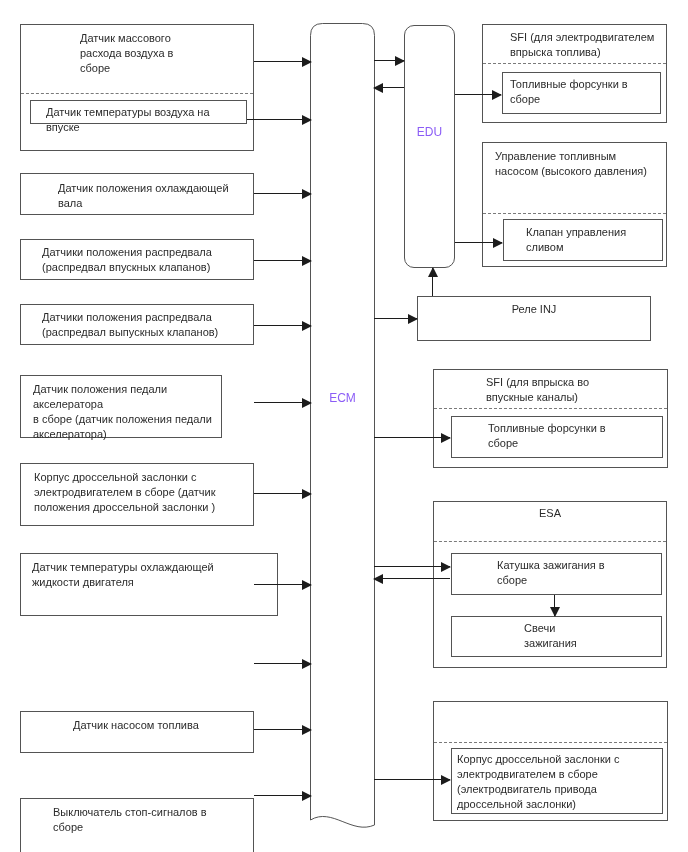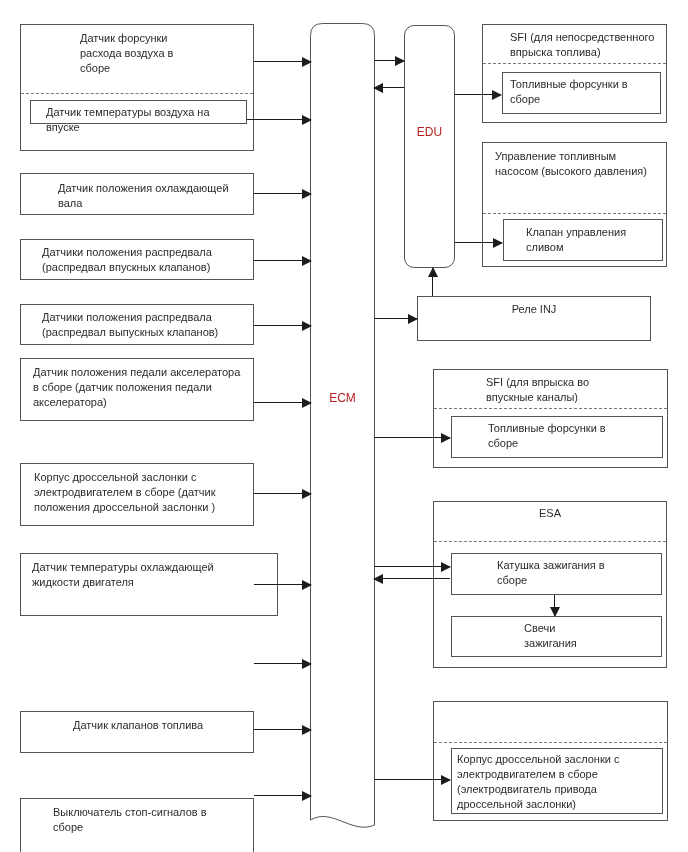--- a/index.html
+++ b/index.html
@@ -20,29 +20,29 @@
     position:absolute; left:0; right:0; height:0;
     border-top:1px dashed #7a7a7a;
   }
   .conn { position:absolute; height:1px; background:#1c1c1c; }
   .vconn { position:absolute; width:1px; background:#1c1c1c; }
   .ah { position:absolute; width:0; height:0; border:solid transparent; }
   .ah.right { border-width:5px 0 5px 10px; border-left-color:#1c1c1c; right:-1px; top:-4px; }
   .ah.left  { border-width:5px 10px 5px 0; border-right-color:#1c1c1c; left:-1px; top:-4px; }
   .ah.up    { border-width:0 5px 10px 5px; border-bottom-color:#1c1c1c; top:-1px; left:-4px; }
   .ah.down  { border-width:10px 5px 0 5px; border-top-color:#1c1c1c; bottom:-1px; left:-4px; }
-  .blocklabel { position:absolute; font-size:12px; color:#b91c1c; text-align:center; }
+  .blocklabel { position:absolute; font-size:12px; color:#8b5cf6; text-align:center; }
 </style>
 </head>
 <body>
 
 <div class="stage">
 
   <div class="node" style="left:20px; top:24px; width:234px; height:127px">
-    <div class="lbl" style="padding:6px 4px 0 59px">Датчик форсунки
+    <div class="lbl" style="padding:6px 4px 0 59px">Датчик массового
 расхода воздуха в
 сборе</div>
     <div class="dash" style="top:68px"></div>
     <div class="node" style="left:9px; top:75px; width:217px; height:24px">
       <div class="lbl" style="padding:4px 4px 0 15px">Датчик температуры воздуха на
 впуске</div>
     </div>
   </div>
 
   <div class="node" style="left:20px; top:173px; width:234px; height:42px">
@@ -52,57 +52,57 @@
   <div class="node" style="left:20px; top:239px; width:234px; height:41px">
     <div class="lbl" style="padding:5px 0 0 21px">Датчики положения распредвала
 (распредвал впускных клапанов)</div>
   </div>
 
   <div class="node" style="left:20px; top:304px; width:234px; height:41px">
     <div class="lbl" style="padding:5px 0 0 21px">Датчики положения распредвала
 (распредвал выпускных клапанов)</div>
   </div>
 
-  <div class="node" style="left:20px; top:358px; width:234px; height:63px">
+  <div class="node" style="left:20px; top:375px; width:202px; height:63px">
     <div class="lbl" style="padding:6px 0 0 12px">Датчик положения педали акселератора
 в сборе (датчик положения педали
 акселератора)</div>
   </div>
 
   <div class="node" style="left:20px; top:463px; width:234px; height:63px">
     <div class="lbl" style="padding:6px 0 0 13px">Корпус дроссельной заслонки с
 электродвигателем в сборе (датчик
 положения дроссельной заслонки )</div>
   </div>
 
   <div class="node" style="left:20px; top:553px; width:258px; height:63px">
     <div class="lbl" style="padding:6px 0 0 11px">Датчик температуры охлаждающей
 жидкости двигателя</div>
   </div>
 
 
   <div class="node" style="left:20px; top:711px; width:234px; height:42px">
-    <div class="lbl" style="padding:6px 0 0 52px">Датчик клапанов топлива</div>
+    <div class="lbl" style="padding:6px 0 0 52px">Датчик насосом топлива</div>
   </div>
 
   <div class="node" style="left:20px; top:798px; width:234px; height:56px">
     <div class="lbl" style="padding:6px 0 0 32px">Выключатель стоп-сигналов в
 сборе</div>
   </div>
 
   <svg style="position:absolute; left:310px; top:23px;" width="65" height="820" viewBox="0 0 65 820">
     <path d="M12.5,0.5 L52.5,0.5 Q64.5,0.5 64.5,12.5 L64.5,802 C42,812 22,784 0.5,797 L0.5,12.5 Q0.5,0.5 12.5,0.5 Z" fill="#ffffff" stroke="#545454" stroke-width="1"></path>
   </svg>
   <div class="blocklabel" style="left:310px; top:391px; width:65px">ECM</div>
 
   <div class="node" style="left:404px; top:25px; width:51px; height:243px; border-radius:10px"></div>
   <div class="blocklabel" style="left:404px; top:125px; width:51px">EDU</div>
 
   <div class="node" style="left:482px; top:24px; width:185px; height:99px">
-    <div class="lbl" style="padding:5px 0 0 27px">SFI (для непосредственного
+    <div class="lbl" style="padding:5px 0 0 27px">SFI (для электродвигателем
 впрыска топлива)</div>
     <div class="dash" style="top:38px"></div>
     <div class="node" style="left:19px; top:47px; width:159px; height:42px">
       <div class="lbl" style="padding:4px 0 0 7px">Топливные форсунки в
 сборе</div>
     </div>
   </div>
 
   <div class="node" style="left:482px; top:142px; width:185px; height:125px">
     <div class="lbl" style="padding:6px 0 0 12px">Управление топливным

